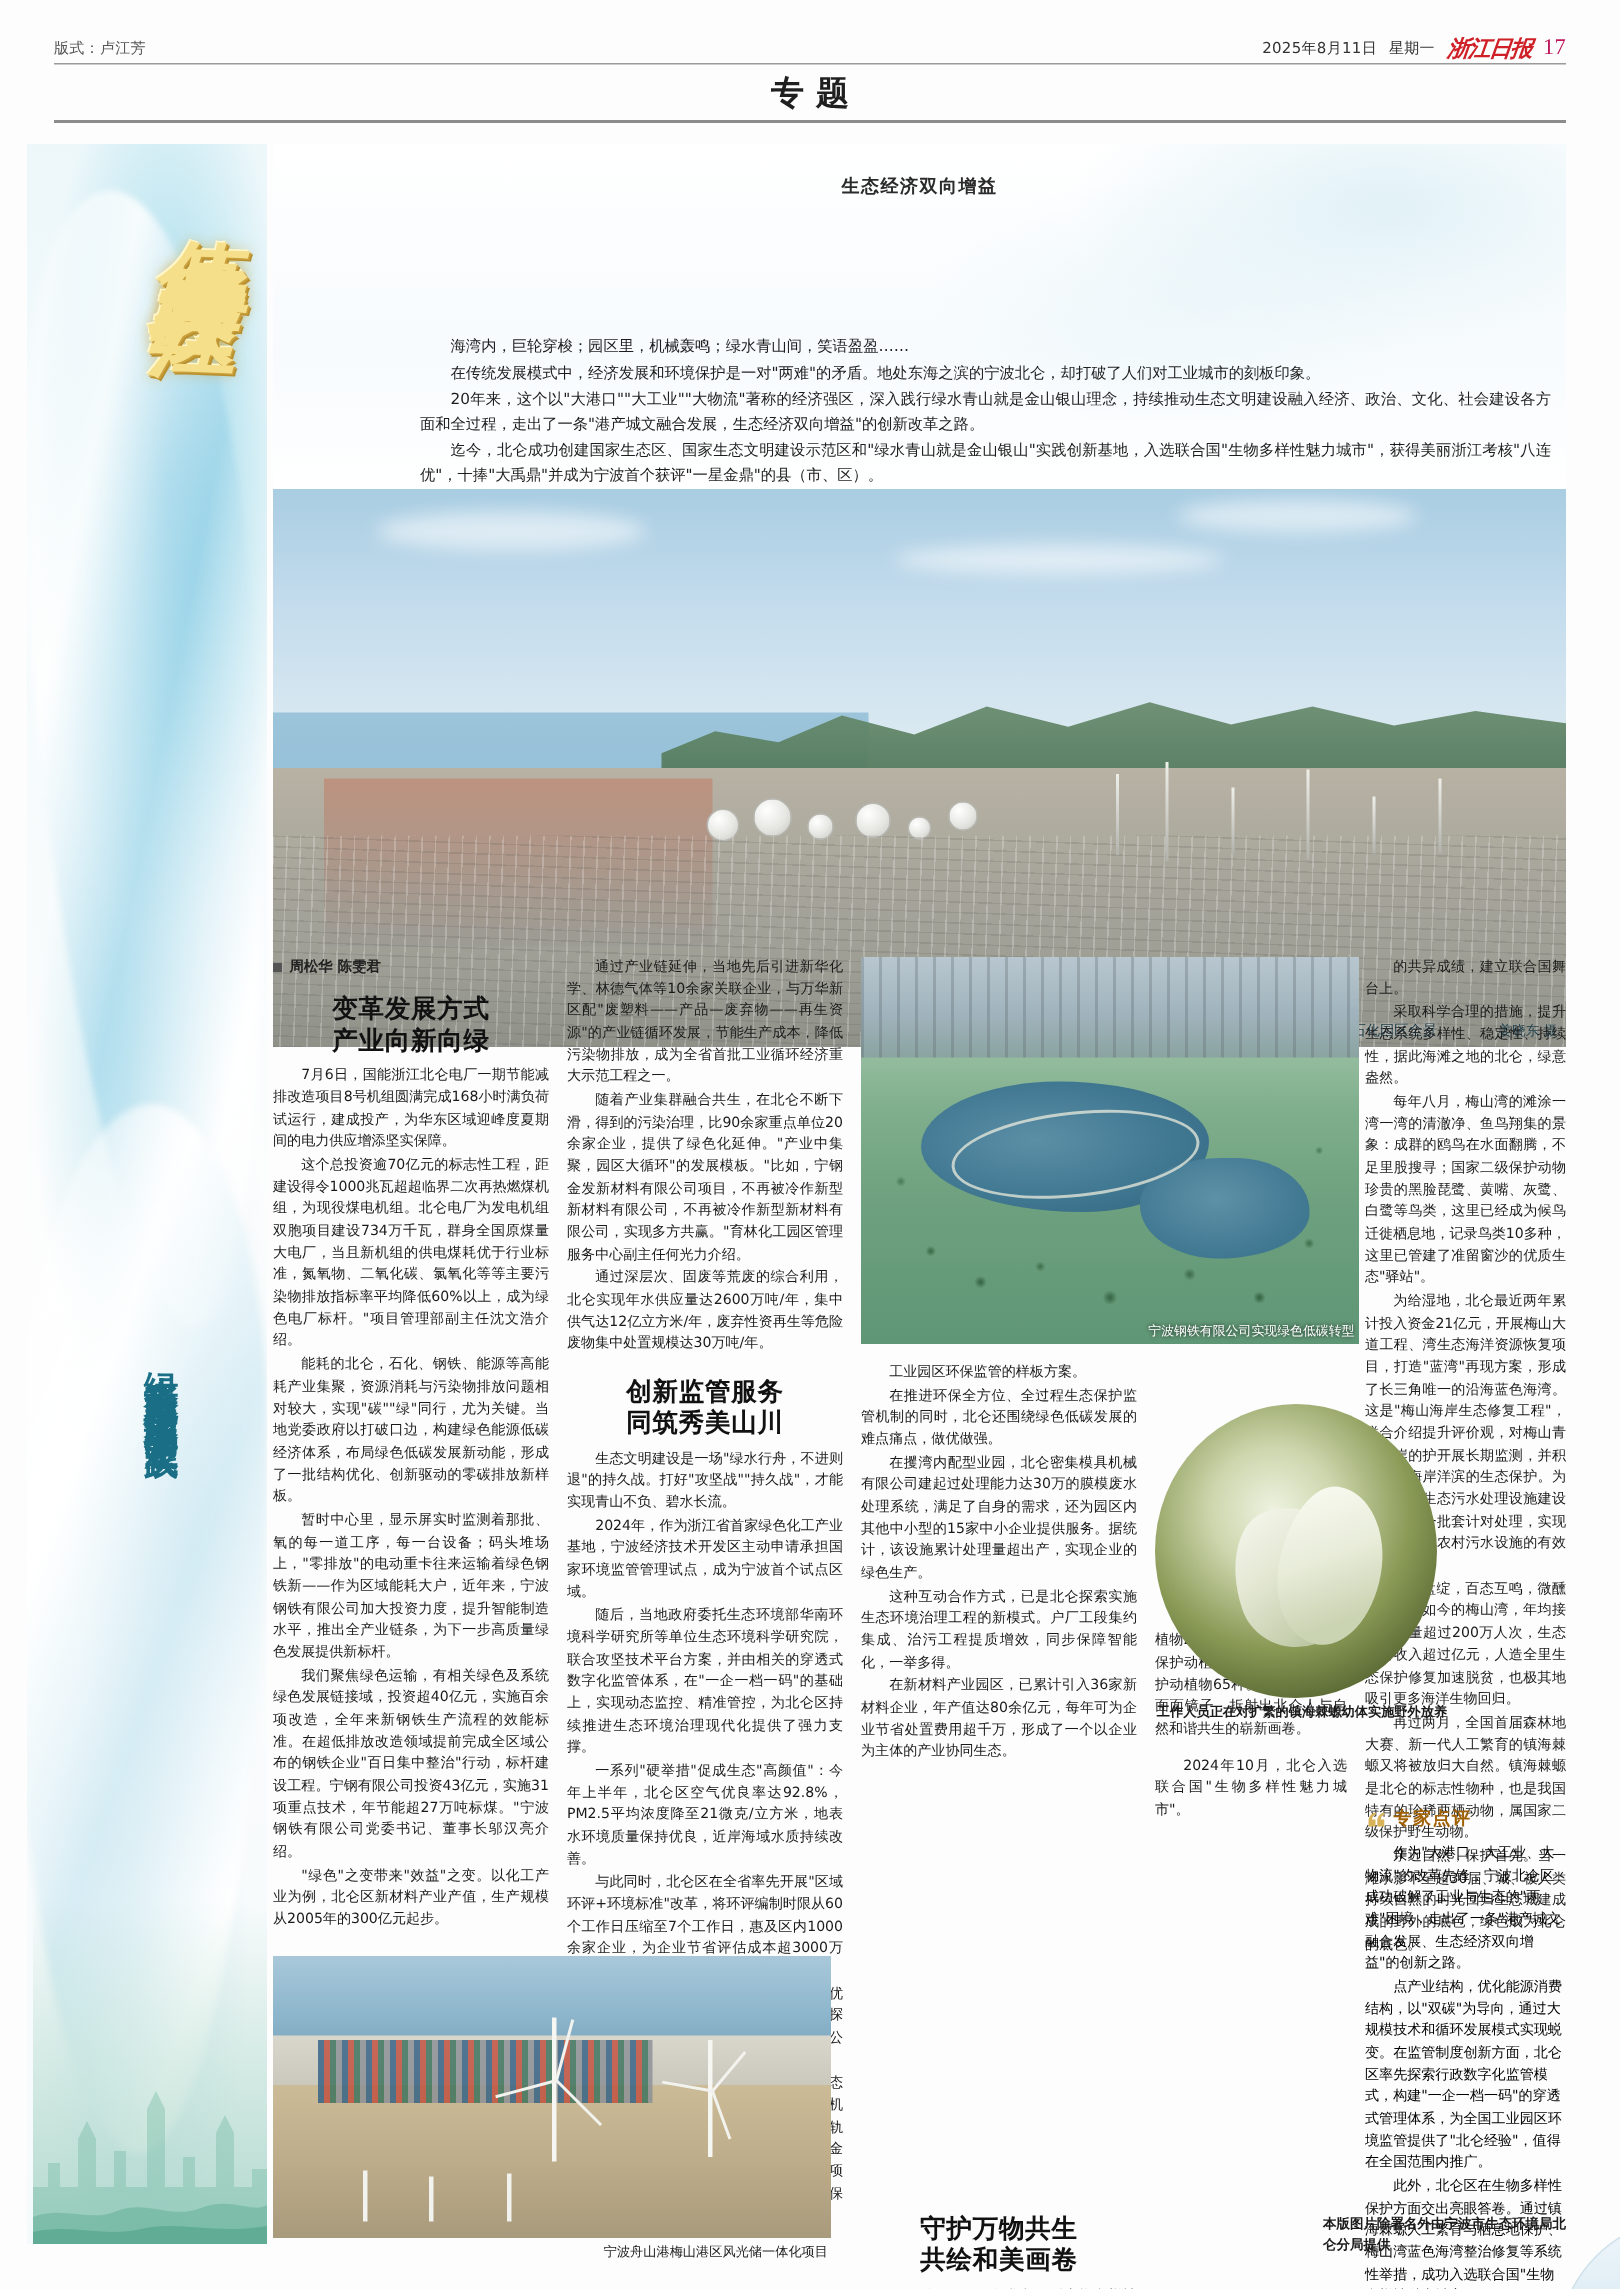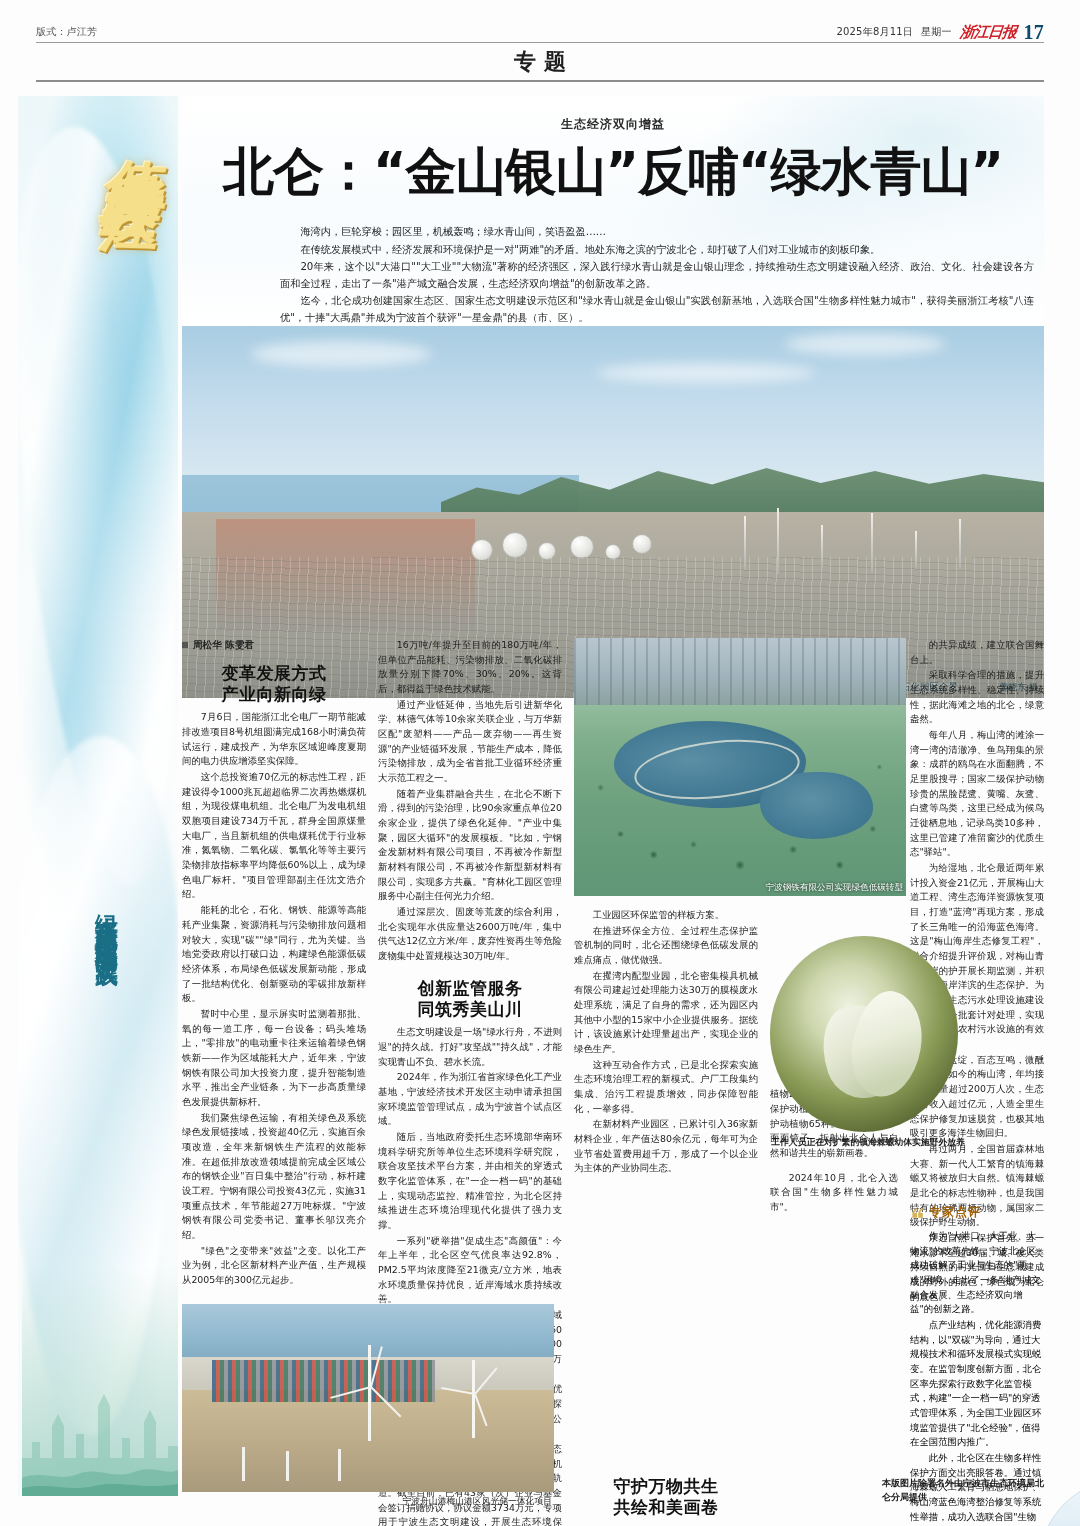--- a/index.html
+++ b/index.html
@@ -40,21 +40,21 @@
   .paper-logo {
     color: #cf2027;
     font-family: "DejaVu Serif", "Liberation Serif", serif;
     font-size: 15px;
     font-weight: bold;
     font-style: italic;
     letter-spacing: -1px;
     transform: skewX(-6deg);
   }
   .page-no {
-    font-size: 20px; font-weight: bold; color: #0c4a6e;
+    font-size: 15px; font-weight: normal; color: #be185d;
     font-family: "Liberation Serif", serif;
   }
   .rule-top {
     position: absolute; left: 36px; right: 36px; top: 42px;
     height: 1px; background: #9a9a9a;
   }
   .section-band {
     position: absolute; left: 36px; right: 36px; top: 43px;
     height: 37px;
     display: flex; align-items: center; justify-content: center;
@@ -436,21 +436,20 @@
         <path d="M0,150 L0,112 L10,112 L10,96 L18,96 L18,112 L30,112 L30,80 L36,68 L42,80 L42,112 L54,112 L54,88 L62,88 L62,112 L76,112 L76,60 L82,48 L88,60 L88,112 L100,112 L100,92 L108,92 L108,112 L122,112 L122,76 L128,64 L134,76 L134,112 L146,112 L146,100 L156,100 L156,150 Z" fill="rgba(110,185,160,0.38)"></path>
         <path d="M0,150 L0,132 C20,124 38,136 56,128 C76,120 92,134 112,126 C132,118 146,130 156,124 L156,150 Z" fill="rgba(92,172,146,0.48)"></path>
         <path d="M0,150 L0,142 C26,136 48,146 72,140 C98,134 120,144 156,138 L156,150 Z" fill="rgba(74,158,132,0.55)"></path>
       </svg>
     </div>
   </div>
 
   <div class="hero">
     <div class="hero-bg"></div>
     <div class="hero-kicker">生态经济双向增益</div>
-    <h1 class="hero-title">北仑：“金山银山”反哺“绿水青山”</h1>
     <div class="hero-lead">
       <p class="first">海湾内，巨轮穿梭；园区里，机械轰鸣；绿水青山间，笑语盈盈……</p>
       <p>在传统发展模式中，经济发展和环境保护是一对"两难"的矛盾。地处东海之滨的宁波北仑，却打破了人们对工业城市的刻板印象。</p>
       <p>20年来，这个以"大港口""大工业""大物流"著称的经济强区，深入践行绿水青山就是金山银山理念，持续推动生态文明建设融入经济、政治、文化、社会建设各方面和全过程，走出了一条"港产城文融合发展，生态经济双向增益"的创新改革之路。</p>
       <p>迄今，北仑成功创建国家生态区、国家生态文明建设示范区和"绿水青山就是金山银山"实践创新基地，入选联合国"生物多样性魅力城市"，获得美丽浙江考核"八连优"，十捧"大禹鼎"并成为宁波首个获评"一星金鼎"的县（市、区）。</p>
     </div>
   </div>
 
   <div class="hero-photo">
     <div class="hp-sky"></div>
@@ -495,21 +494,20 @@
       </div>
       <p class="para">7月6日，国能浙江北仑电厂一期节能减排改造项目8号机组圆满完成168小时满负荷试运行，建成投产，为华东区域迎峰度夏期间的电力供应增添坚实保障。</p>
       <p class="para">这个总投资逾70亿元的标志性工程，距建设得令1000兆瓦超超临界二次再热燃煤机组，为现役煤电机组。北仑电厂为发电机组双胞项目建设734万千瓦，群身全国原煤量大电厂，当且新机组的供电煤耗优于行业标准，氮氧物、二氧化碳、氯氧化等等主要污染物排放指标率平均降低60%以上，成为绿色电厂标杆。"项目管理部副主任沈文浩介绍。</p>
       <p class="para">能耗的北仑，石化、钢铁、能源等高能耗产业集聚，资源消耗与污染物排放问题相对较大，实现"碳""绿"同行，尤为关键。当地党委政府以打破口边，构建绿色能源低碳经济体系，布局绿色低碳发展新动能，形成了一批结构优化、创新驱动的零碳排放新样板。</p>
       <p class="para">暂时中心里，显示屏实时监测着那批、氧的每一道工序，每一台设备；码头堆场上，"零排放"的电动重卡往来运输着绿色钢铁新——作为区域能耗大户，近年来，宁波钢铁有限公司加大投资力度，提升智能制造水平，推出全产业链条，为下一步高质量绿色发展提供新标杆。</p>
       <p class="para">我们聚焦绿色运输，有相关绿色及系统绿色发展链接域，投资超40亿元，实施百余项改造，全年来新钢铁生产流程的效能标准。在超低排放改造领域提前完成全区域公布的钢铁企业"百日集中整治"行动，标杆建设工程。宁钢有限公司投资43亿元，实施31项重点技术，年节能超27万吨标煤。"宁波钢铁有限公司党委书记、董事长邬汉亮介绍。</p>
       <p class="para">"绿色"之变带来"效益"之变。以化工产业为例，北仑区新材料产业产值，生产规模从2005年的300亿元起步。</p>
     </div>
 
     <div class="col c2">
-      <p class="para">16万吨/年提升至目前的180万吨/年，但单位产品能耗、污染物排放、二氧化碳排放量分别下降70%、30%、20%。这背后，都得益于绿色技术赋能。</p>
       <p class="para">通过产业链延伸，当地先后引进新华化学、林德气体等10余家关联企业，与万华新区配"废塑料——产品—废弃物——再生资源"的产业链循环发展，节能生产成本，降低污染物排放，成为全省首批工业循环经济重大示范工程之一。</p>
       <p class="para">随着产业集群融合共生，在北仑不断下滑，得到的污染治理，比90余家重点单位20余家企业，提供了绿色化延伸。"产业中集聚，园区大循环"的发展模板。"比如，宁钢金发新材料有限公司项目，不再被冷作新型新材料有限公司，不再被冷作新型新材料有限公司，实现多方共赢。"育林化工园区管理服务中心副主任何光力介绍。</p>
       <p class="para">通过深层次、固废等荒废的综合利用，北仑实现年水供应量达2600万吨/年，集中供气达12亿立方米/年，废弃性资再生等危险废物集中处置规模达30万吨/年。</p>
 
       <div class="sec-head" style="margin-top:14px;">
         <div>创新监管服务</div>
         <div>同筑秀美山川</div>
       </div>
       <p class="para">生态文明建设是一场"绿水行舟，不进则退"的持久战。打好"攻坚战""持久战"，才能实现青山不负、碧水长流。</p>
       <p class="para">2024年，作为浙江省首家绿色化工产业基地，宁波经济技术开发区主动申请承担国家环境监管管理试点，成为宁波首个试点区域。</p>

